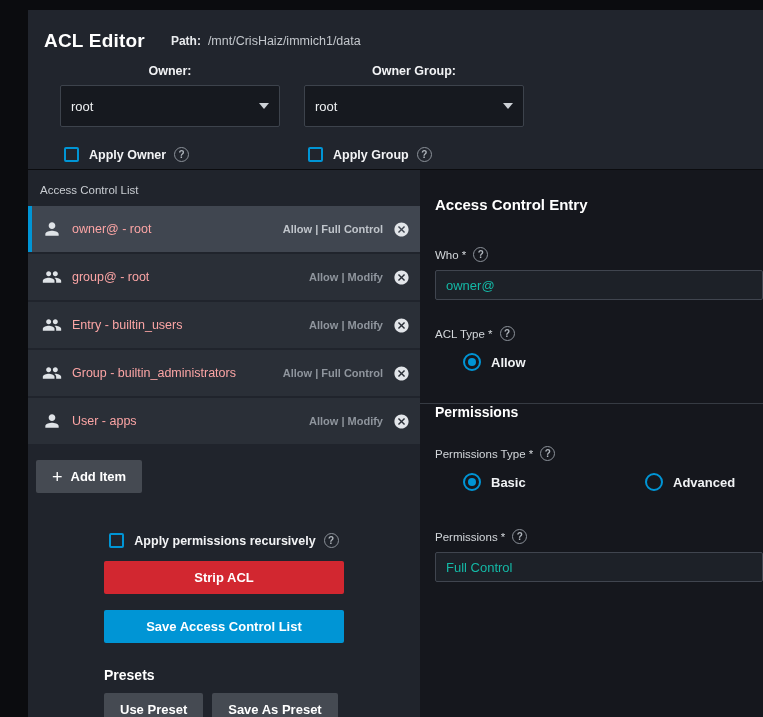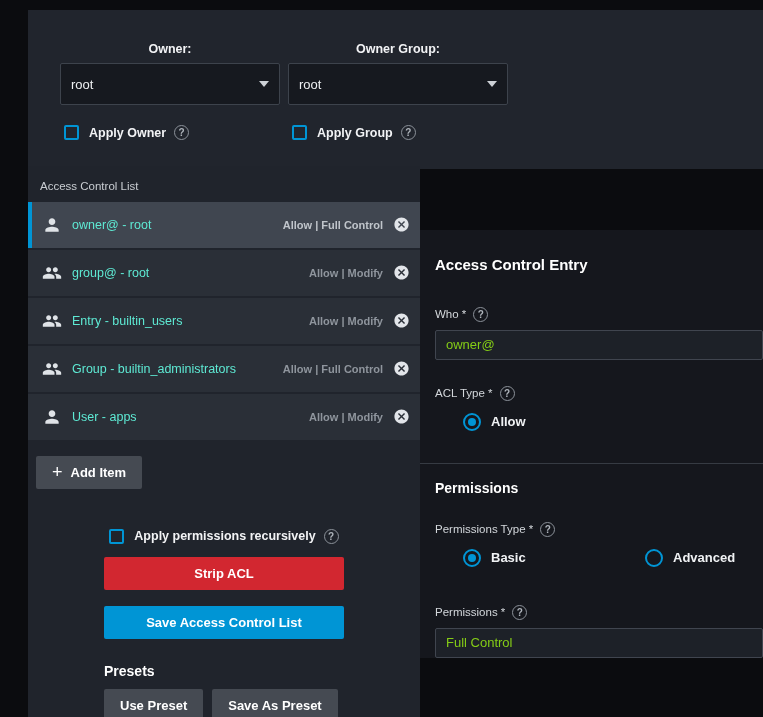--- a/index.html
+++ b/index.html
@@ -9,46 +9,46 @@
 
   
   .top-card { position:absolute; left:28px; top:10px; right:0; height:160px;
               background:#21252d; padding:20px 16px 0; border-bottom:1px solid #0b0c0f; }
   .title-row { display:flex; align-items:center; }
   .acl-title { font-size:19px; font-weight:bold; color:#ffffff; letter-spacing:.2px; }
   .path-label { margin-left:26px; font-size:12px; font-weight:bold; color:#e8eaed; }
   .path-value { margin-left:7px; font-size:12.5px; color:#c3c7cc; }
   .cols { display:flex; margin-top:12px; margin-left:16px; }
   .col { width:220px; }
-  .col + .col { margin-left:8px; }
+  .col + .col { margin-left:24px; }
   .field-label { font-size:12.5px; font-weight:bold; color:#f2f3f5;text-align:center; }
   .select { margin-top:7px; height:42px; background:#16191f; border:1px solid #3d434c;
             border-radius:2px; display:flex; align-items:center; padding:0 10px; cursor:pointer; }
   .select-value { flex:1; font-size:13px; color:#eef0f2; }
   .chevron { width:0; height:0; border-left:5px solid transparent; border-right:5px solid transparent;
              border-top:6px solid #cdd1d6; }
   .check-row { display:flex; align-items:center; margin-top:20px; margin-left:4px; cursor:pointer; }
   .checkbox { width:15px; height:15px; border:2px solid var(--accent,#0095d5); border-radius:2px;
               background:transparent; flex:none; }
   .check-label { margin-left:10px; font-size:12.5px; font-weight:bold; color:#f2f3f5; white-space:nowrap; }
   .help { margin-left:8px; width:15px; height:15px; border:1px solid #8b9199; border-radius:50%;
           color:#aeb4bb; font-size:10px; font-weight:bold; display:inline-flex; align-items:center;
           justify-content:center; flex:none; font-style:normal; cursor:pointer; }
 
   
-  .main { position:absolute; left:28px; top:170px; right:0; bottom:0; display:flex;align-items:center; }
+  .main { position:absolute; left:28px; top:170px; right:0; bottom:0; display:flex; }
   .left-panel { width:392px; background:#20242c; overflow:hidden; }
   .panel-header { padding:14px 12px 10px; font-size:11.5px; color:#c9cdd2; }
 
   .acl-row { height:46px; margin-bottom:2px; background:#2a2f37; display:flex; align-items:center;
              padding:0 10px 0 6px; border-left:4px solid transparent; cursor:pointer; }
   .acl-row.selected { background:#404650; border-left-color:var(--accent,#0095d5); }
   .row-icon { width:20px; height:20px; margin:0 10px 0 4px; color:#dfe3e7; flex:none; }
   .row-icon svg { width:20px; height:20px; display:block; }
-  .row-name { flex:1; font-size:12.5px; color:#5eead4; white-space:nowrap; }
+  .row-name { flex:1; font-size:12.5px; color:#fca5a5; white-space:nowrap; }
   .row-perm { font-size:11px; font-weight:bold; color:#8f959d; white-space:nowrap; }
   .acl-row.selected .row-perm { color:#c0c5cb; }
   .row-close { width:17px; height:17px; margin-left:10px; color:#e2e5e9; flex:none; cursor:pointer; }
   .row-close svg { width:17px; height:17px; display:block; }
 
   .add-item-btn { margin:14px 0 0 8px; height:33px; padding:0 16px; background:#454a52; border:none;
                   border-radius:2px; color:#fff; font-weight:bold; font-size:13px;
                   display:inline-flex; align-items:center; cursor:pointer; font-family:inherit; }
   .add-plus { font-size:18px; font-weight:normal; margin-right:8px; line-height:1; }
 
@@ -62,39 +62,44 @@
   .preset-btn { height:33px; padding:0 16px; background:#454a52; border:none; border-radius:2px;
                 color:#fff; font-weight:bold; font-size:13px; cursor:pointer; font-family:inherit; }
 
   
   .right-panel { flex:1; background:#15171d; padding:0 0 0 15px; }
   .entry-title { margin-top:26px; font-size:15px; font-weight:bold; color:#fff; }
   .small-label { display:flex; align-items:center; font-size:11.5px; color:#d3d7db; }
   .small-label .help { margin-left:7px; }
   .mt-34 { margin-top:34px; } .mt-26 { margin-top:26px; } .mt-38 { margin-top:38px; }
   .text-input { display:block; margin-top:8px; width:100%; height:30px; background:#1d2128;
-                border:1px solid #40454f; border-radius:2px; color:#84cc16; font-size:13px;
+                border:1px solid #40454f; border-radius:2px; color:#14b8a6; font-size:13px;
                 padding:0 10px; font-family:inherit; outline:none; }
   .radio-row { display:flex; margin-top:12px; align-items:center; }
   .radio-opt { display:flex; align-items:center; cursor:pointer;padding-left:28px; }
   .radio-opt.w { width:182px; }
   .radio { width:18px; height:18px; border:2px solid var(--accent,#0095d5); border-radius:50%;
            position:relative; flex:none; background:transparent; }
   .radio.checked::after { content:""; position:absolute; left:3px; top:3px; width:8px; height:8px;
                           border-radius:50%; background:var(--accent,#0095d5); }
   .radio-label { margin-left:10px; font-size:13px; font-weight:600; color:#f0f2f4; }
   .divider { margin-top:32px; margin-left:-15px; border-top:1px solid #363b43; }
-  .perm-title { margin-top:16px; font-size:14px; font-weight:bold; color:#fff; }
+  .perm-title { font-size:14px; font-weight:bold; color:#fff; }
 </style>
 </head>
 <body>
 
 <div class="screen">
 
   <div class="top-card">
+    <div class="title-row">
+      <span class="acl-title">ACL Editor</span>
+      <span class="path-label">Path:</span>
+      <span class="path-value">/mnt/CrisHaiz/immich1/data</span>
+    </div>
     <div class="cols">
       <div class="col">
         <div class="field-label">Owner:</div>
         <div class="select">
           <span class="select-value">root</span>
           <span class="chevron"></span>
         </div>
         <label class="check-row">
           <span class="checkbox"></span>
           <span class="check-label">Apply Owner</span>

